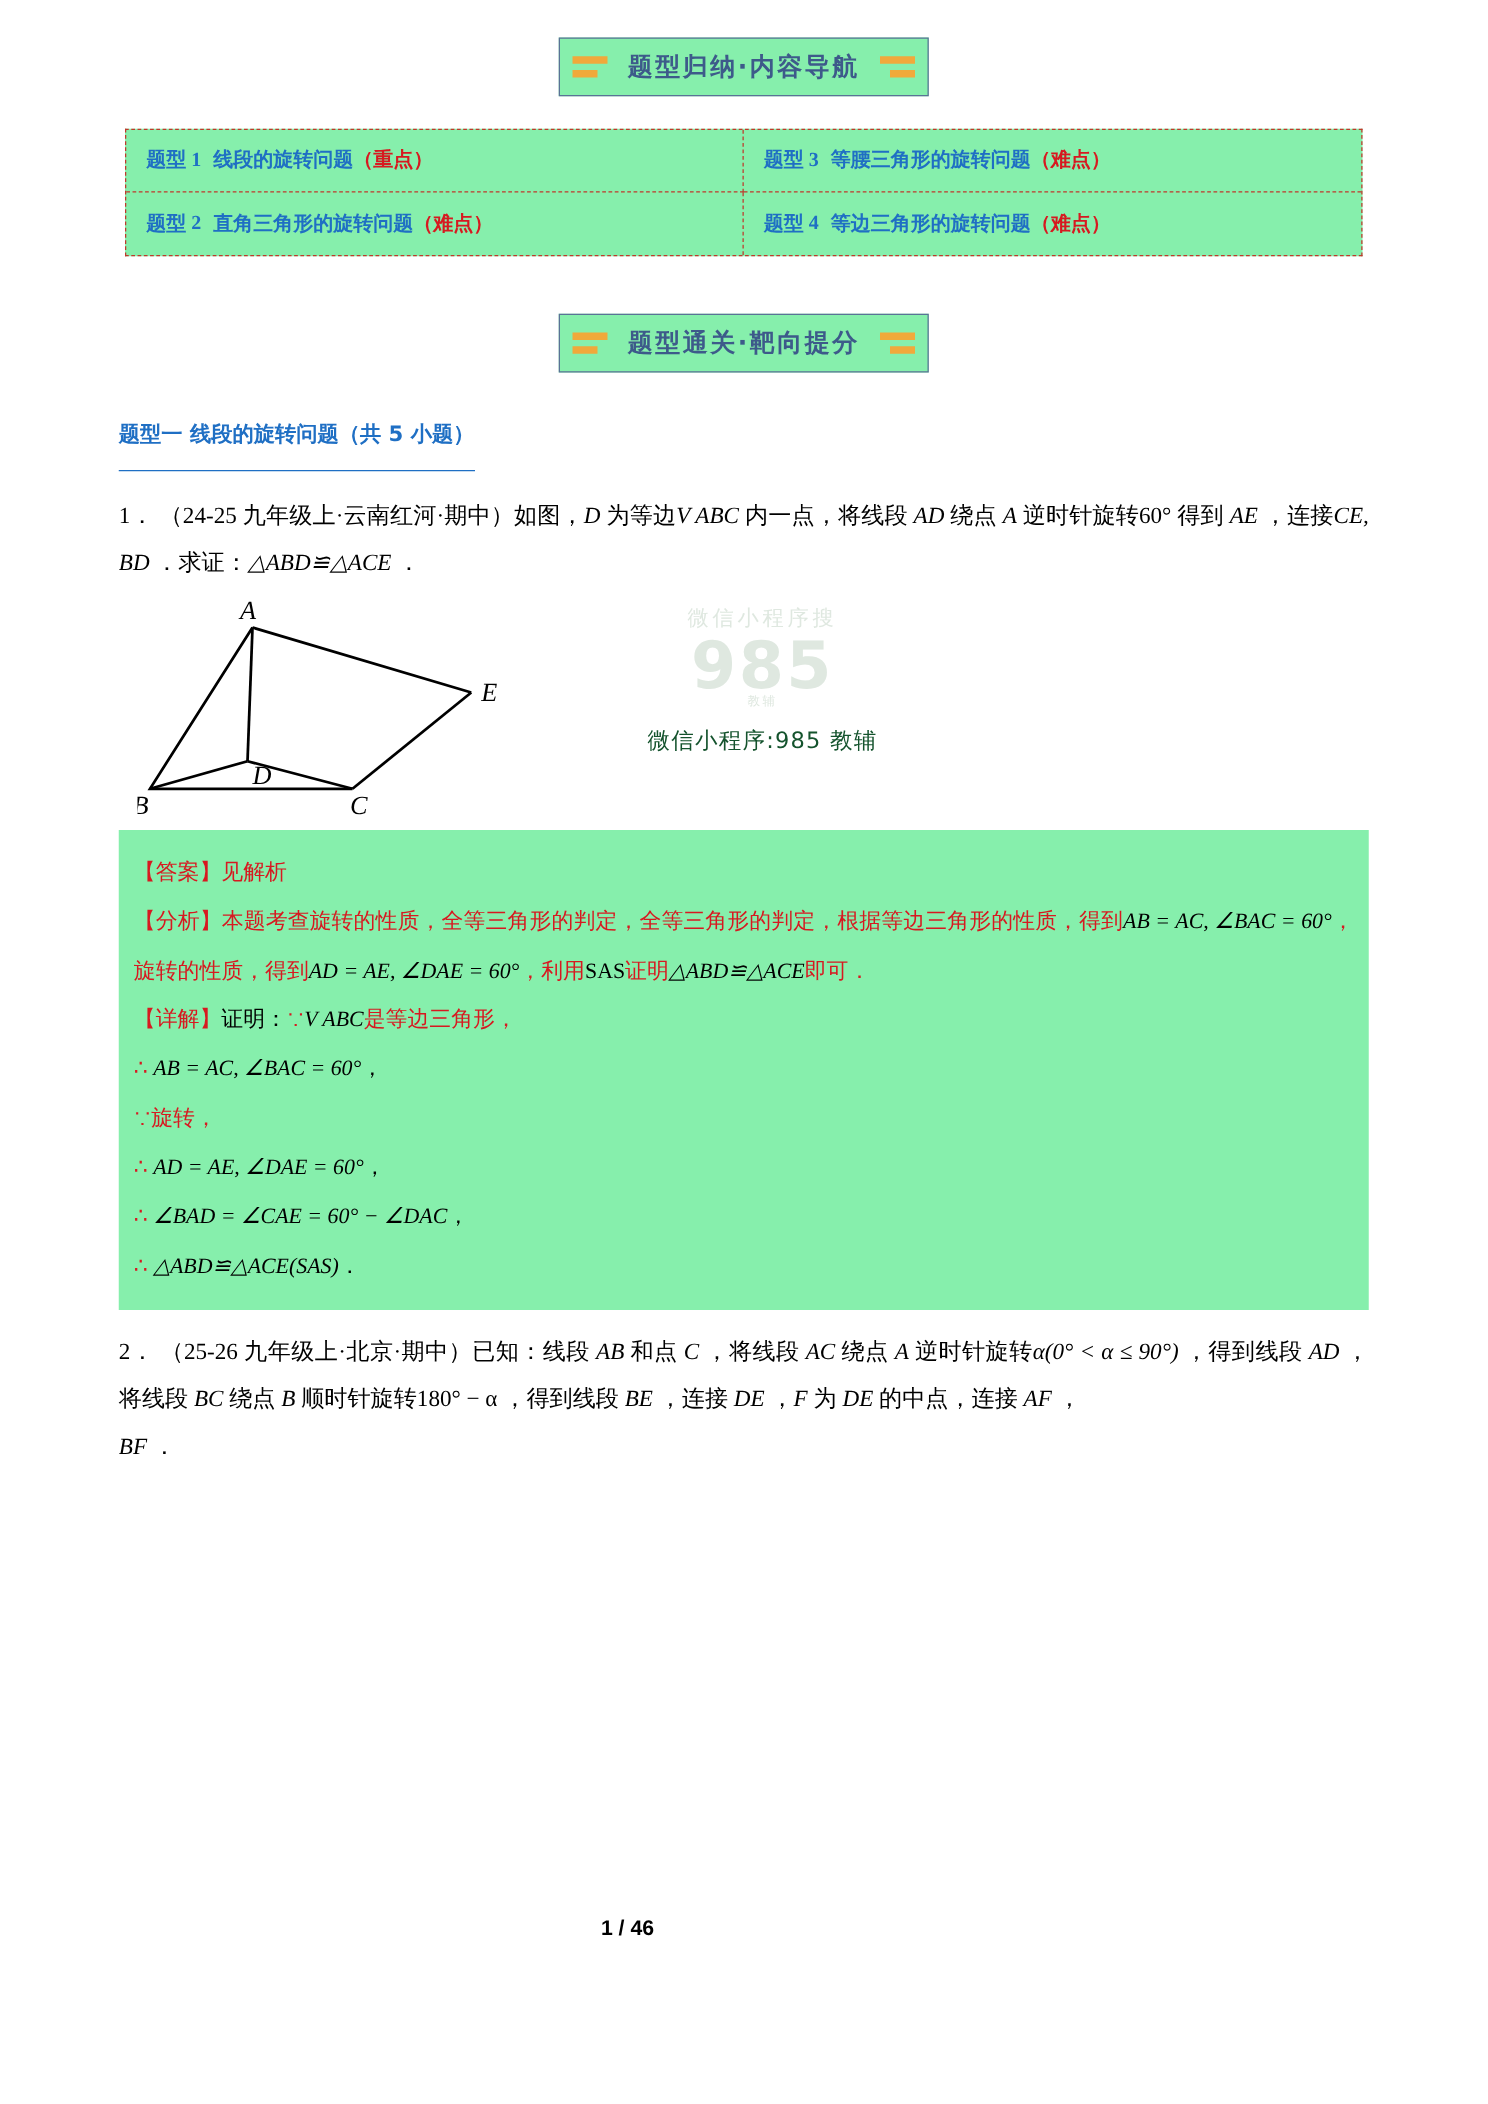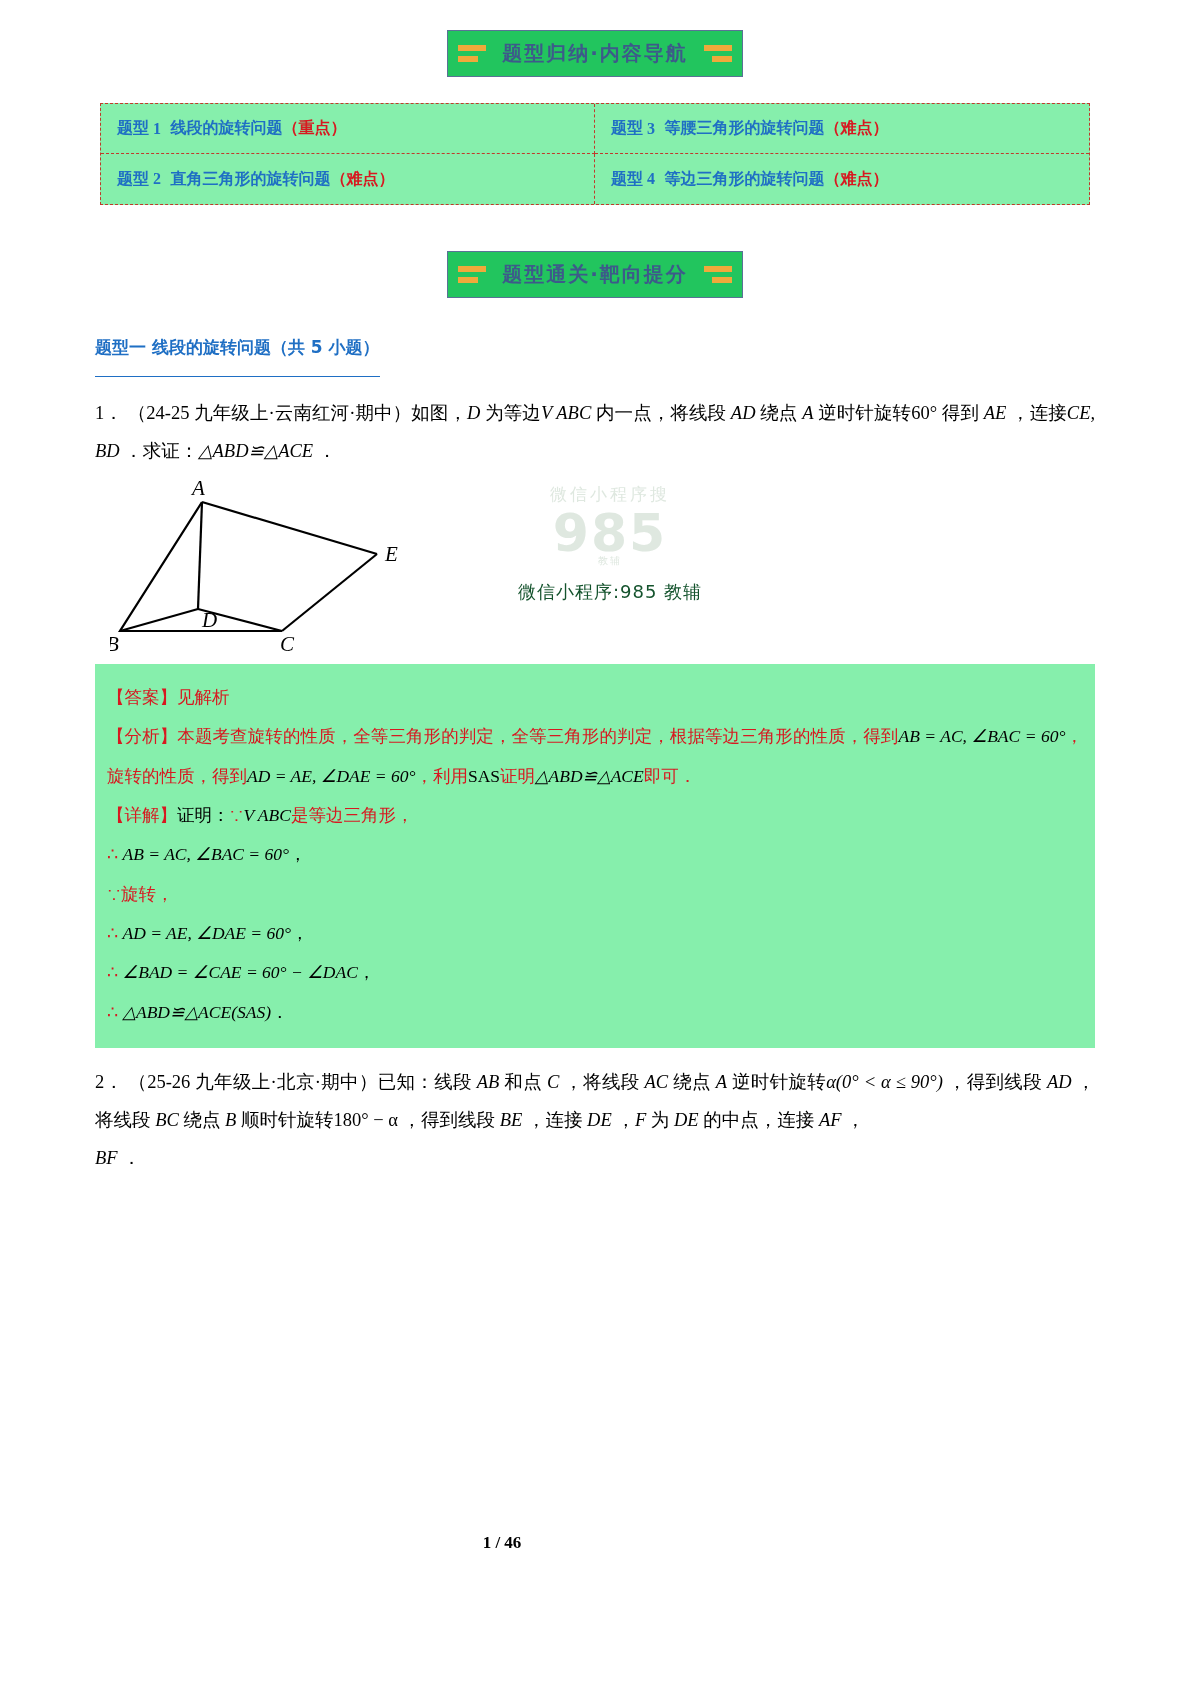--- a/index.html
+++ b/index.html
@@ -42,21 +42,21 @@
     justify-content: center;
     margin-top: 30px;
   }
   .banner {
     position: relative;
     display: inline-flex;
     align-items: center;
     gap: 16px;
     padding: 9px 10px 9px 10px;
     border: 1.5px solid #5a7296;
-    background: #22c55e;
+    background: #86efac;
   }
   .banner-text {
     font-family: "DejaVu Sans", "Liberation Sans", sans-serif;
     font-weight: bold;
     font-size: 20px;
     color: #3d5a8a;
     letter-spacing: 2px;
     white-space: nowrap;
   }
   .dash-icon {
@@ -164,21 +164,21 @@
   .sol-line .mi { font-style: italic; font-family: "Liberation Serif", serif; }
   .sol-line .mn { font-style: normal; font-family: "Liberation Serif", serif; }
   .tag { color: #d71920; font-weight: normal; }
 
   
   .footer {
     position: absolute;
     bottom: 160px;
     width: 1004px;
     text-align: center;
-    font-family: Liberation Serif, serif;
+    font-family: Liberation Sans, sans-serif;
     font-weight: bold;
     font-size: 17px;
     color: #000;
   }
 </style>
 </head>
 <body>
 
 <div class="page">
 

